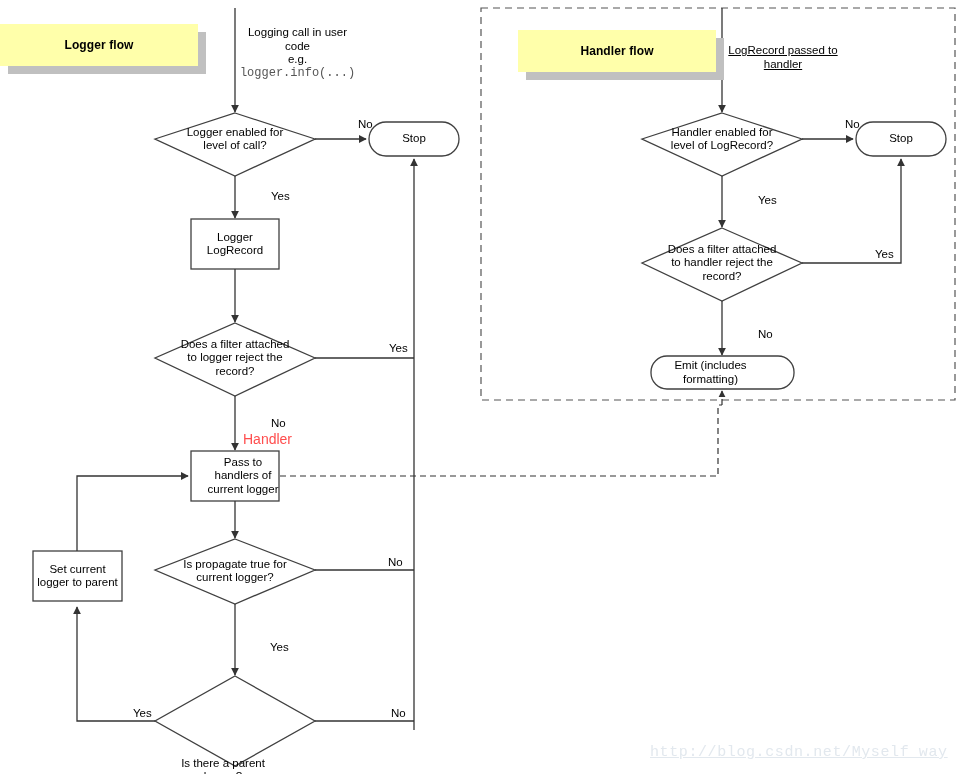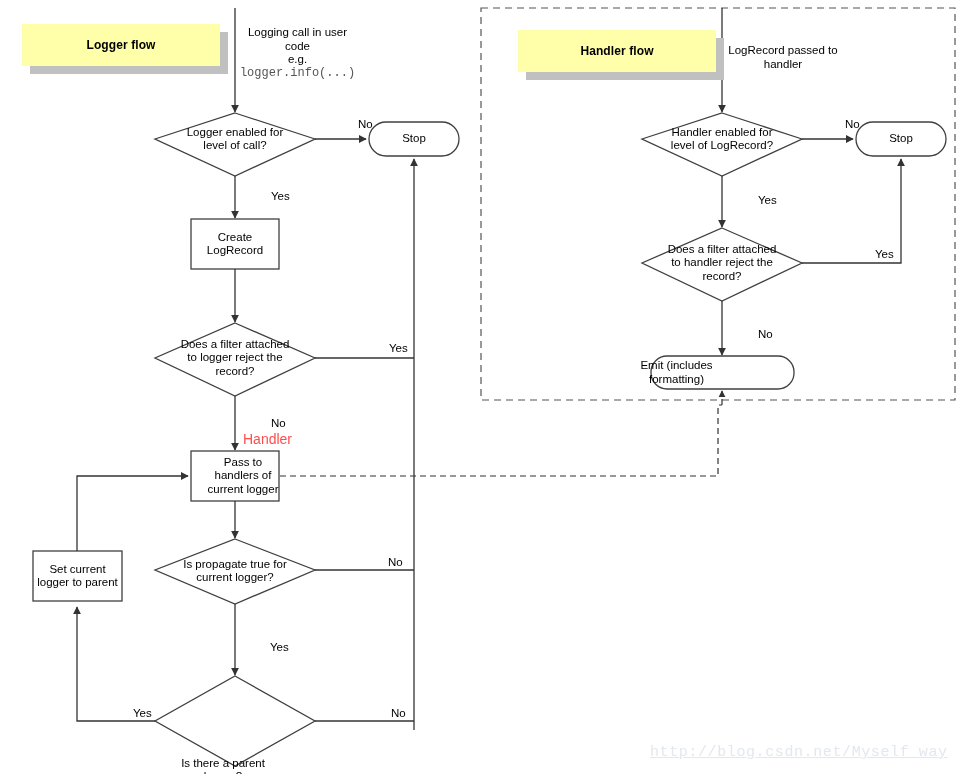--- a/index.html
+++ b/index.html
@@ -181,52 +181,52 @@
       <polygon points="722,228 802,263 722,301 642,263" fill="#ffffff" stroke="#404040"></polygon>
 
       <polyline points="802,263 901,263 901,159" stroke="#333333" marker-end="url(#arrow)"></polyline>
 
       <line x1="722" y1="301" x2="722" y2="355" stroke="#333333" marker-end="url(#arrow)"></line>
 
       <rect x="651" y="356" width="143" height="33" rx="16" ry="16" fill="#ffffff" stroke="#404040"></rect>
     </g>
   </svg>
 
-  <div class="plate" style="left:0px; top:24px; width:198px; height:42px;margin-left:22px;">
+  <div class="plate" style="left:0px; top:24px; width:198px; height:42px;">
     <div class="shadow"></div>
     <div class="face">
       <span>Logger flow</span>
     </div>
   </div>
 
   <div class="plate" style="left:518px; top:30px; width:198px; height:42px;">
     <div class="shadow"></div>
     <div class="face">
       <span>Handler flow</span>
     </div>
   </div>
 
   <div class="start-caption" style="left:230px; top:26px; width:135px;">
     <div>Logging call in user</div>
     <div>code</div>
     <div>e.g.</div>
     <div class="lbl mono" style="position:static; text-align:center;">logger.info(...)</div>
   </div>
 
-  <div class="start-caption" style="left:712px; top:44px; width:142px;">
+  <div class="start-caption" style="left:712px; top:44px; width:142px;text-decoration:underline;">
     <div>LogRecord passed to</div>
     <div>handler</div>
   </div>
 
   <div class="lbl node" style="left:158px; top:122px; width:154px; height:34px;">Logger enabled for
 level of call?</div>
 
   <div class="lbl node" style="left:369px; top:122px; width:90px; height:34px;">Stop</div>
 
-  <div class="lbl node" style="left:191px; top:219px; width:88px; height:50px;">Create
+  <div class="lbl node" style="left:191px; top:219px; width:88px; height:50px;">Logger
 LogRecord</div>
 
   <div class="lbl node" style="left:155px; top:337px; width:160px; height:42px;">Does a filter attached
 to logger reject the
 record?</div>
 
   <div class="lbl node" style="left:191px; top:451px; width:104px; height:50px;">Pass to
 handlers of
 current logger</div>
 
@@ -259,21 +259,21 @@
 
   <div class="lbl node" style="left:645px; top:122px; width:154px; height:34px;">Handler enabled for
 level of LogRecord?</div>
 
   <div class="lbl node" style="left:856px; top:122px; width:90px; height:34px;">Stop</div>
 
   <div class="lbl node" style="left:642px; top:242px; width:160px; height:42px;">Does a filter attached
 to handler reject the
 record?</div>
 
-  <div class="lbl node" style="left:617px; top:356px; width:119px; height:33px;">Emit (includes formatting)</div>
+  <div class="lbl node" style="left:651px; top:356px; width:119px; height:33px;">Emit (includes formatting)</div>
 
   <div class="edge-lbl" style="left:813px; top:118px;">No</div>
 
   <div class="edge-lbl" style="left:726px; top:194px;">Yes</div>
 
   <div class="edge-lbl" style="left:843px; top:248px;">Yes</div>
 
   <div class="edge-lbl" style="left:726px; top:328px;">No</div>
 
   <div class="watermark" style="left:650px; top:744px;">http://blog.csdn.net/Myself_way</div>

